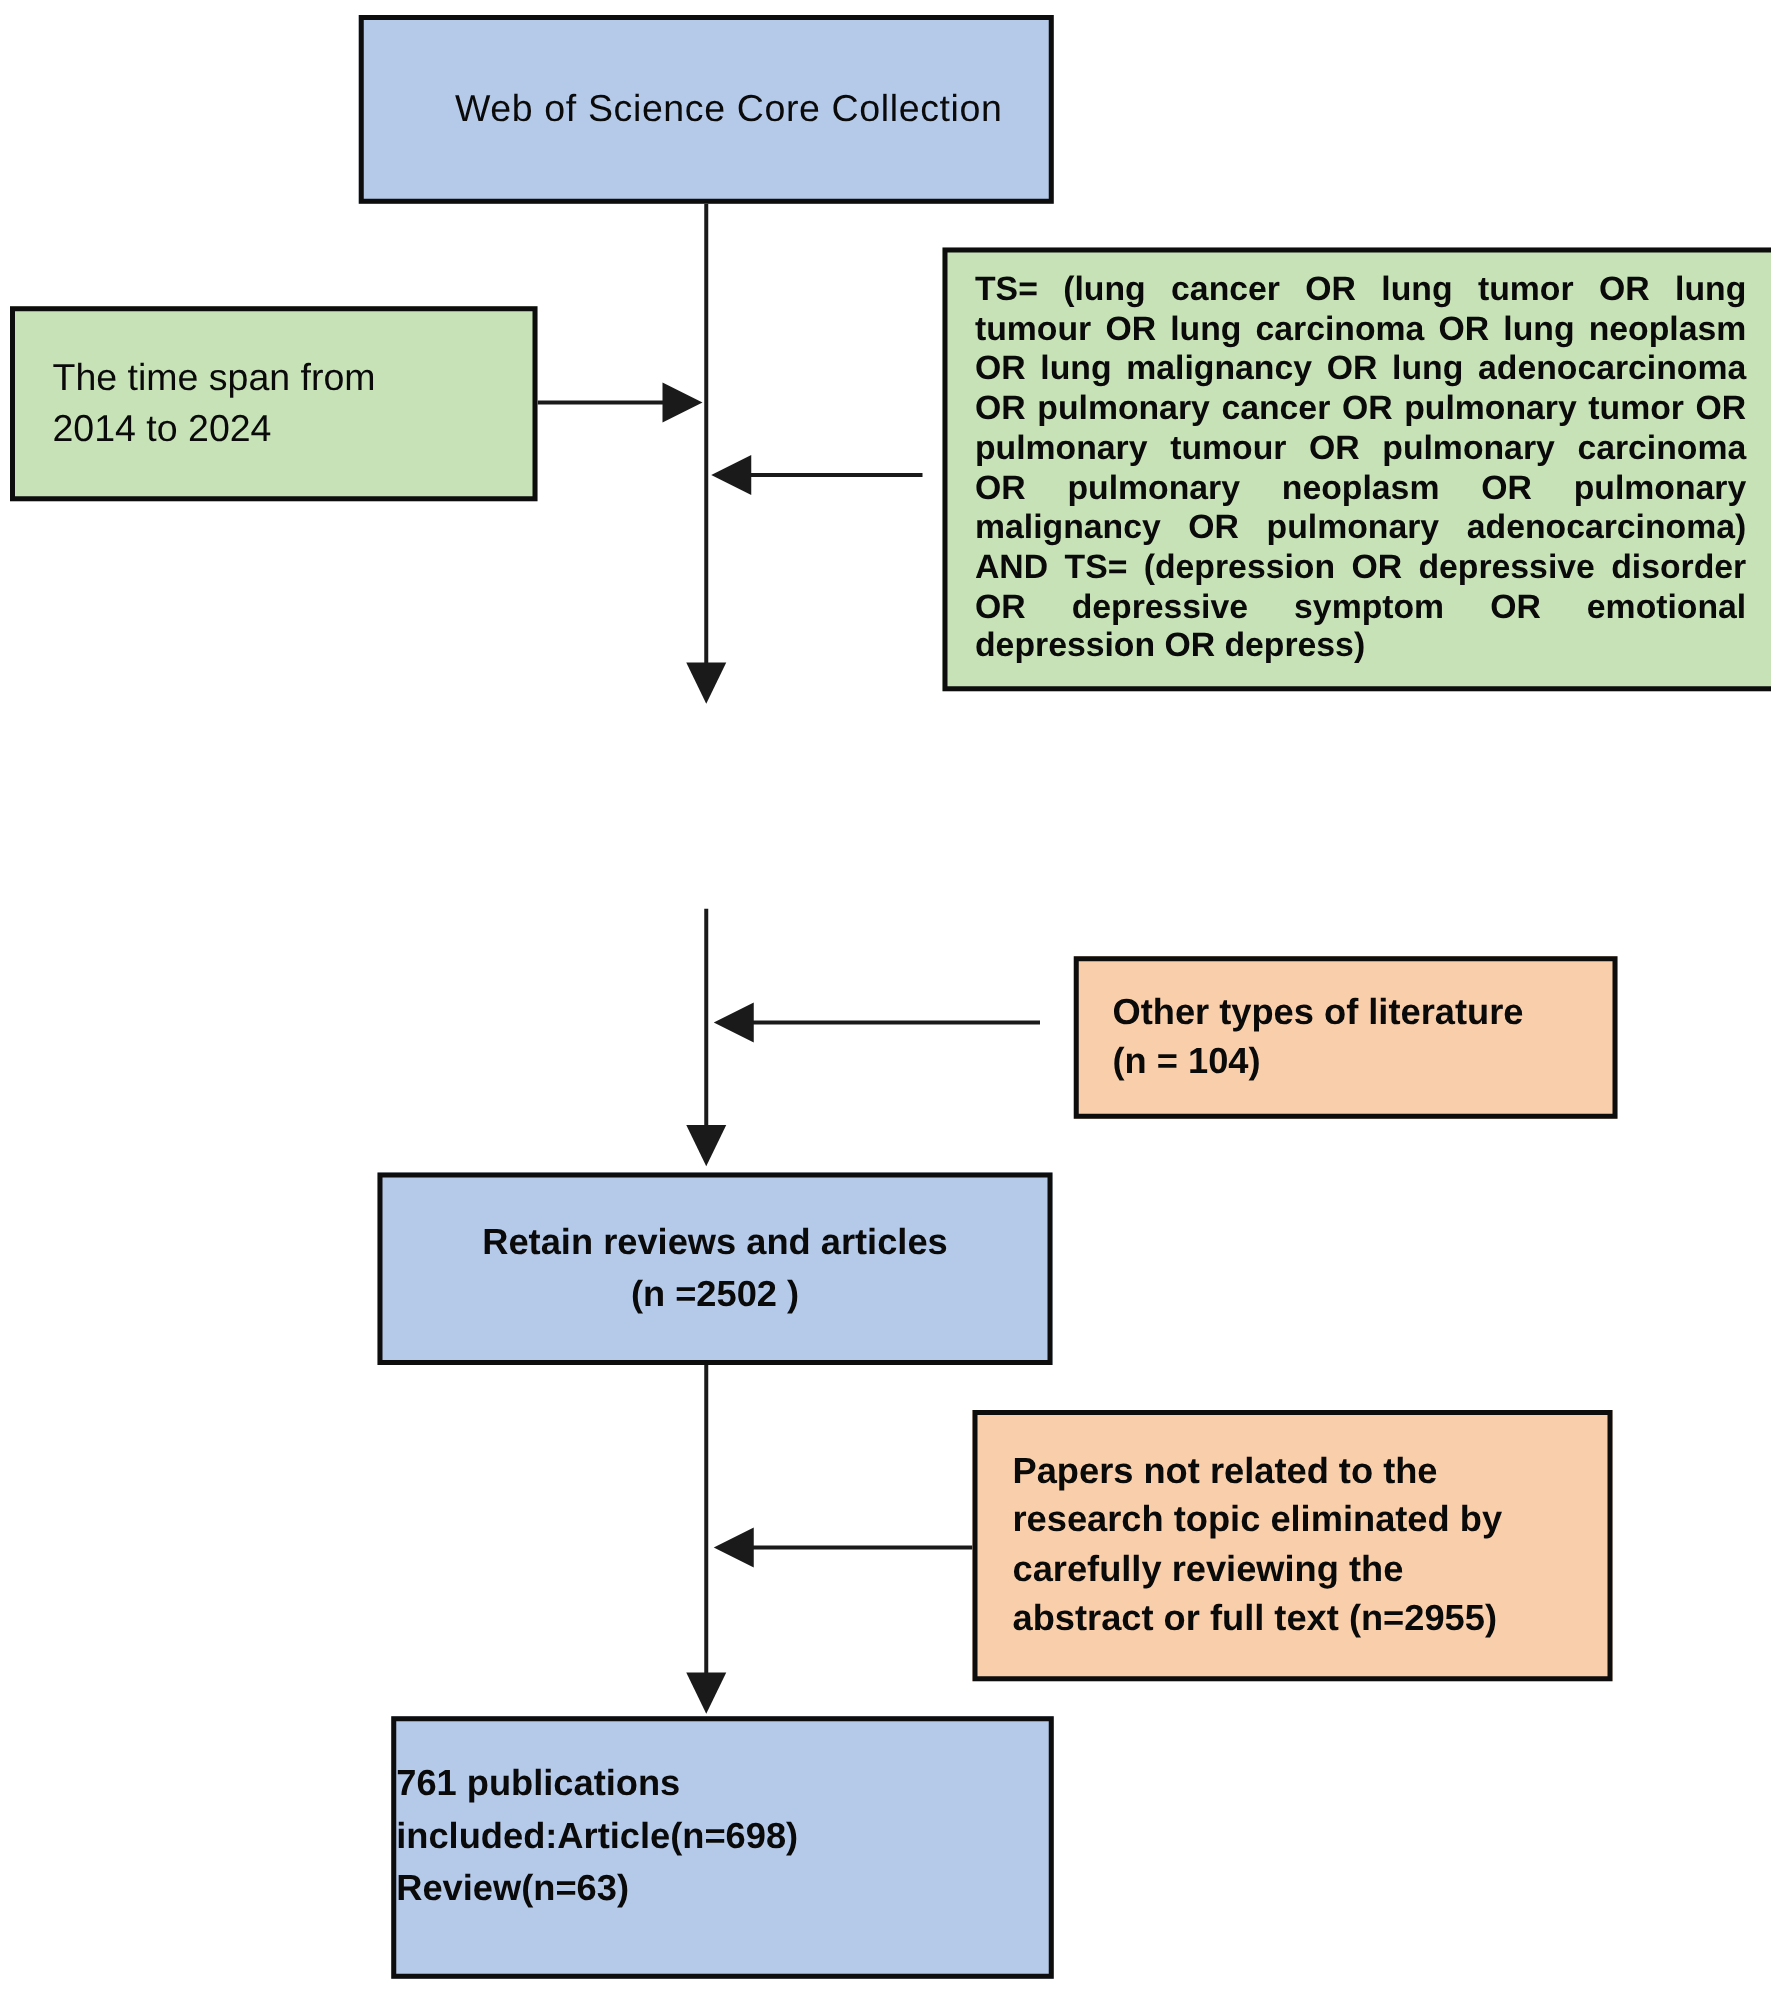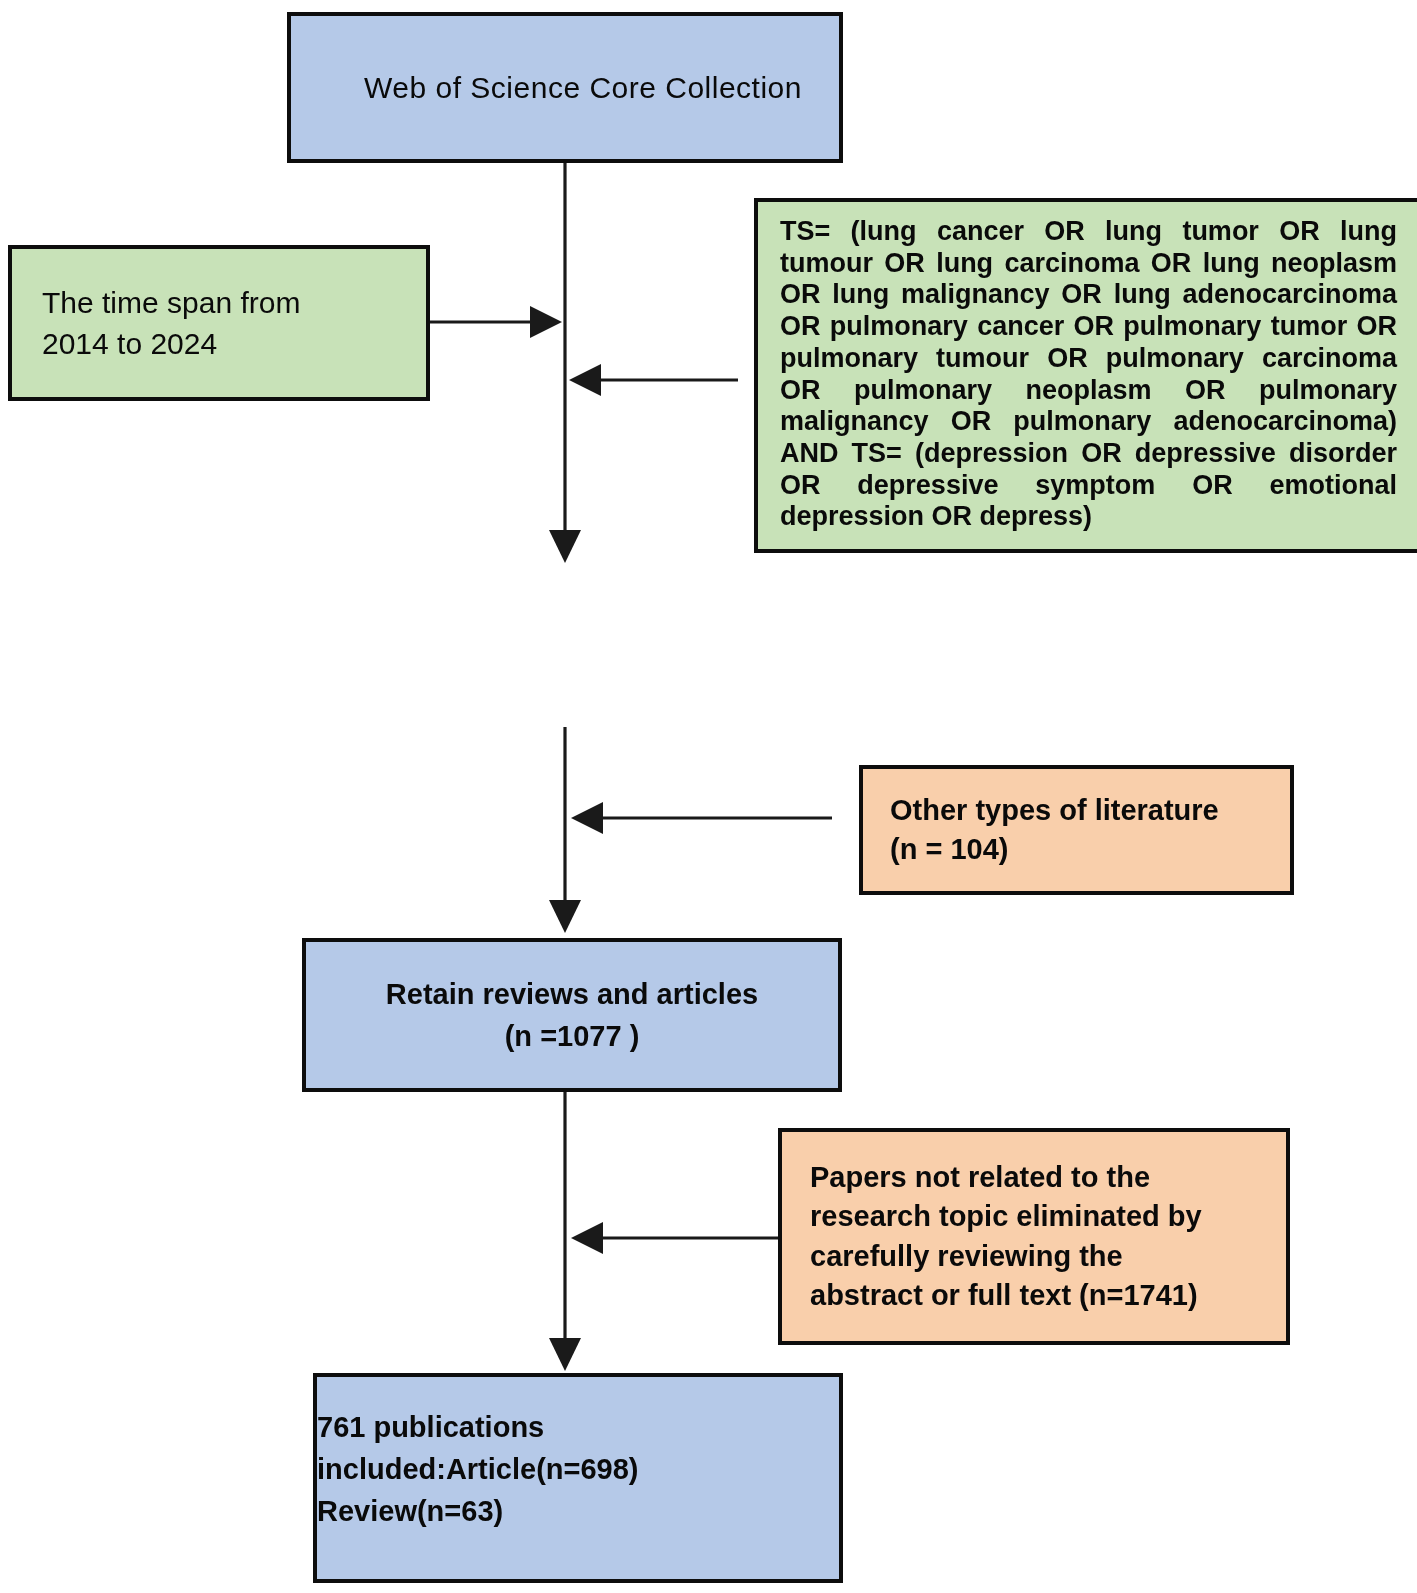--- a/index.html
+++ b/index.html
@@ -107,28 +107,28 @@
   </div>
 
 
   <div class="node fill-orange" id="node-excluded-other">
     <span class="label">Other types of literature
 (n = 104)</span>
   </div>
 
   <div class="node fill-blue" id="node-retained">
     <span class="label">Retain reviews and articles
-(n =1077 )</span>
+(n =2502 )</span>
   </div>
 
   <div class="node fill-orange" id="node-excluded-unrelated">
     <span class="label">Papers not related to the
 research topic eliminated by
 carefully reviewing the
-abstract or full text (n=1741)</span>
+abstract or full text (n=2955)</span>
   </div>
 
   <div class="node fill-blue" id="node-included">
     <span class="label">761 publications
 included:Article(n=698)
 Review(n=63)</span>
   </div>
 
 </div>
 

